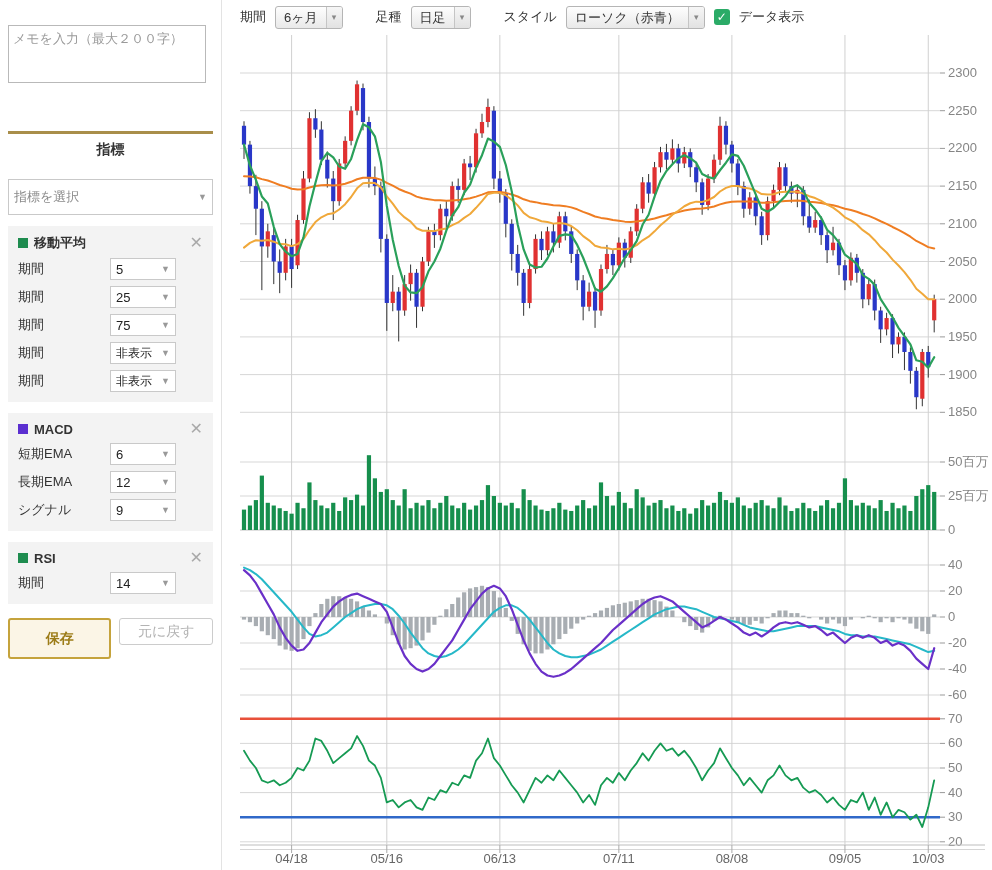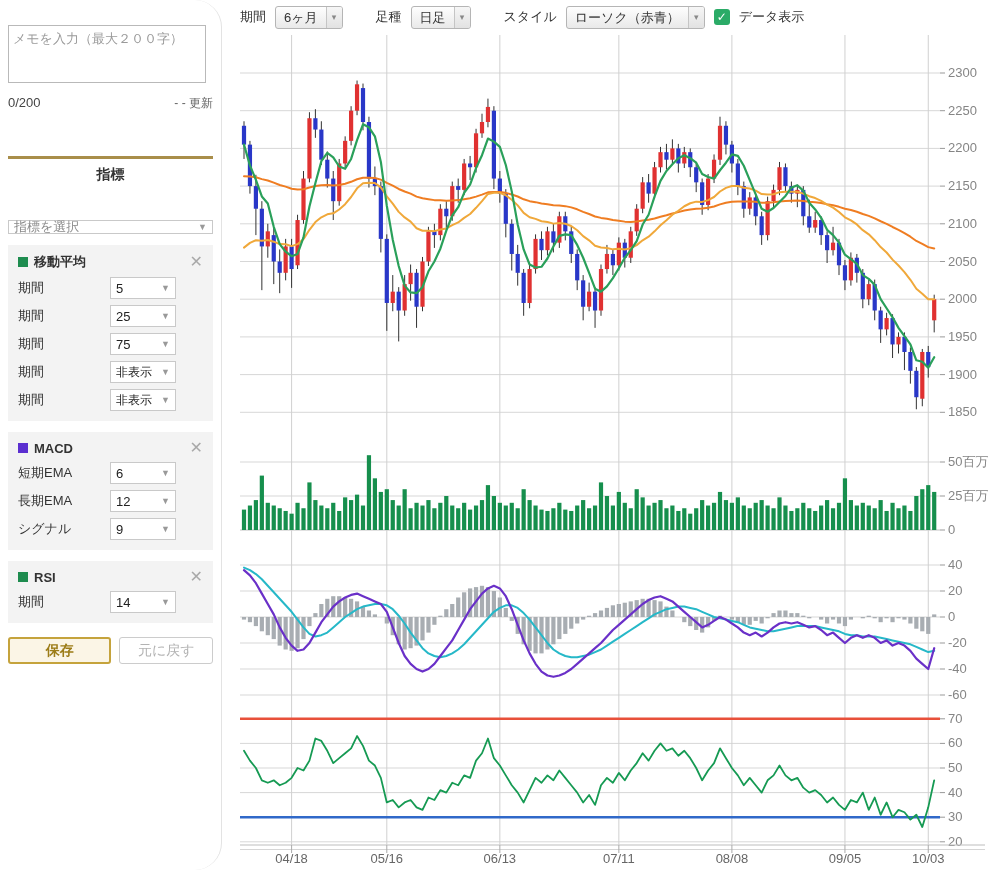--- a/index.html
+++ b/index.html
@@ -1,48 +1,48 @@
 <!DOCTYPE html>
 <html><head>
 <meta charset="utf-8">
 <style>
   html,body{margin:0;padding:0;background:#fff;}
   body{width:992px;height:870px;position:relative;overflow:hidden;
        font-family:"Liberation Sans","DejaVu Sans",sans-serif;color:#333;}
   #chart-svg{position:absolute;left:0;top:0;z-index:1;}
   
   .sidebar{position:absolute;left:0;top:0;width:222px;height:870px;background:#fff;
-           border-right:1px solid #e3e3e3;z-index:3;box-sizing:border-box;padding-top:25px;border-radius:27px;}
+           border-right:1px solid #e3e3e3;z-index:3;box-sizing:border-box;padding-top:25px;}
   .memo{margin:0 8px;}
   .memo textarea{width:198px;height:58px;border:1px solid #b9b9b9;resize:none;
                  font-size:13px;padding:4px;color:#333;box-sizing:border-box;
                  font-family:inherit;}
   .memo textarea::placeholder{color:#9a9a9a;}
   .memo-meta{display:flex;justify-content:space-between;font-size:13px;color:#444;
              margin:8px 8px 0;}
   .memo-meta .upd{color:#666;font-size:12px;}
   .tabs{display:flex;margin:44px 8px 0;}
   .tab{flex:1;text-align:center;padding:7px 0 8px;font-weight:bold;font-size:14px;cursor:pointer;}
   .tab.active{background:#fff;border-top:3px solid #a98e4a;color:#333;}
   .tab.inactive{background:#f9efd9;color:#2a62b0;border-top:3px solid #f9efd9;}
   .sel{display:flex;align-items:center;justify-content:space-between;background:#fff;
        border:1px solid #c9c9c9;height:22px;padding:0 5px;font-size:13px;color:#222;
        box-sizing:border-box;cursor:pointer;}
   .sel .caret{color:#999;font-size:9px;}
-  .ind-select{margin:28px 8px 0;height:14px;color:#8a8a8a;gap:48px;}
+  .ind-select{margin:12px 8px 0;height:36px;color:#8a8a8a;gap:48px;}
   .section{background:#f3f3f3;margin:11px 8px 0;padding:8px 10px 10px;}
   .sec-head{display:flex;align-items:center;font-weight:bold;font-size:13px;color:#333;}
   .sq{width:10px;height:10px;margin-right:6px;flex:0 0 auto;}
   .xclose{margin-left:auto;color:#a9a9a9;font-size:16px;line-height:1;cursor:pointer;}
   .row{display:flex;align-items:center;margin-top:6px;}
   .row .lbl{font-size:13px;color:#333;width:92px;}
   .row .sel{width:66px;}
   .btns{display:flex;gap:8px;margin:14px 8px 0;}
   .save{flex:1.1;border:2px solid #c5a33c;background:#fbf5e6;color:#9c7c18;font-weight:bold;
-        height:27px;border-radius:3px;font-size:14px;cursor:pointer;font-family:Liberation Sans, sans-serif;}
+        height:41px;border-radius:3px;font-size:14px;cursor:pointer;font-family:Liberation Sans, sans-serif;}
   .reset{flex:1;border:1px solid #ccc;background:#fff;color:#b3b3b3;height:27px;
          border-radius:3px;font-size:14px;cursor:pointer;font-family:inherit;}
   
   .toolbar{position:absolute;left:238px;top:0;height:30px;display:flex;align-items:center;
            gap:9px;font-size:13px;color:#333;z-index:3;background:#fff;padding:2px 4px 0 2px;}
   .tb-label{margin-left:24px;}
   .ddl{display:inline-flex;border:1px solid #b5b5b5;border-radius:3px;overflow:hidden;
        height:21px;background:linear-gradient(#fefefe,#e9e9e9);cursor:pointer;align-items:stretch;}
   .ddl .txt{padding:2px 8px 0;font-size:13px;}
   .ddl .car{width:15px;border-left:1px solid #c5c5c5;background:linear-gradient(#f6f6f6,#e2e2e2);
@@ -644,24 +644,20 @@
   <span class="chk">
     <span>✓</span>
   </span>
   <span>データ表示</span>
 </div>
 
 <div class="sidebar">
   <div class="memo">
     <textarea placeholder="メモを入力（最大２００字）" style=""></textarea>
   </div>
-  <div class="memo-meta">
-    <span>0/200</span>
-    <span class="upd">- - 更新</span>
-  </div>
 
   <div class="tabs">
     <div class="tab active">指標</div>
   </div>
 
   <div class="sel ind-select">
     <span>指標を選択</span>
     <span class="caret">▼</span>
   </div>
 

